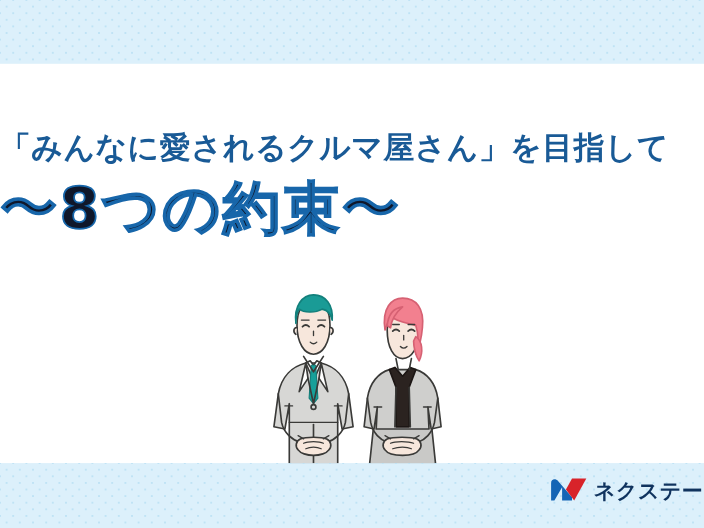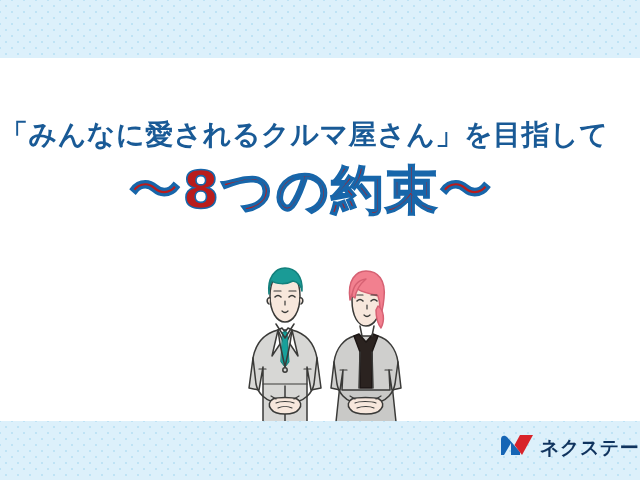--- a/index.html
+++ b/index.html
@@ -39,41 +39,39 @@
     top: 421px;
     height: 59px;
   }
 
   
   .headline {
     position: absolute;
     left: 0;
     top: 118px;
     width: 588px;
-    text-align: center;
   }
   .headline-line1 {
     font-family: "DejaVu Sans", "Liberation Sans", sans-serif;
     font-size: 28px;
     font-weight: 700;
     letter-spacing: 0.5px;
     color: #195a96;
     line-height: 1.18;
     white-space: nowrap;
   }
   .headline-line2 {
     margin-top: 10px;
     font-family: "DejaVu Sans", "Liberation Sans", sans-serif;
     font-size: 52px;
     font-weight: 700;
     letter-spacing: 2px;
-    color: #b91c1c;
+    color: #0f172a;
     line-height: 1.12;
     white-space: nowrap;
-    margin-left: 34px;
     -webkit-text-stroke: 1.6px #1766aa;
   }
 
   
   .illustration {
     position: absolute;
     left: 228px;
     top: 266px;
     width: 188px;
     height: 160px;

